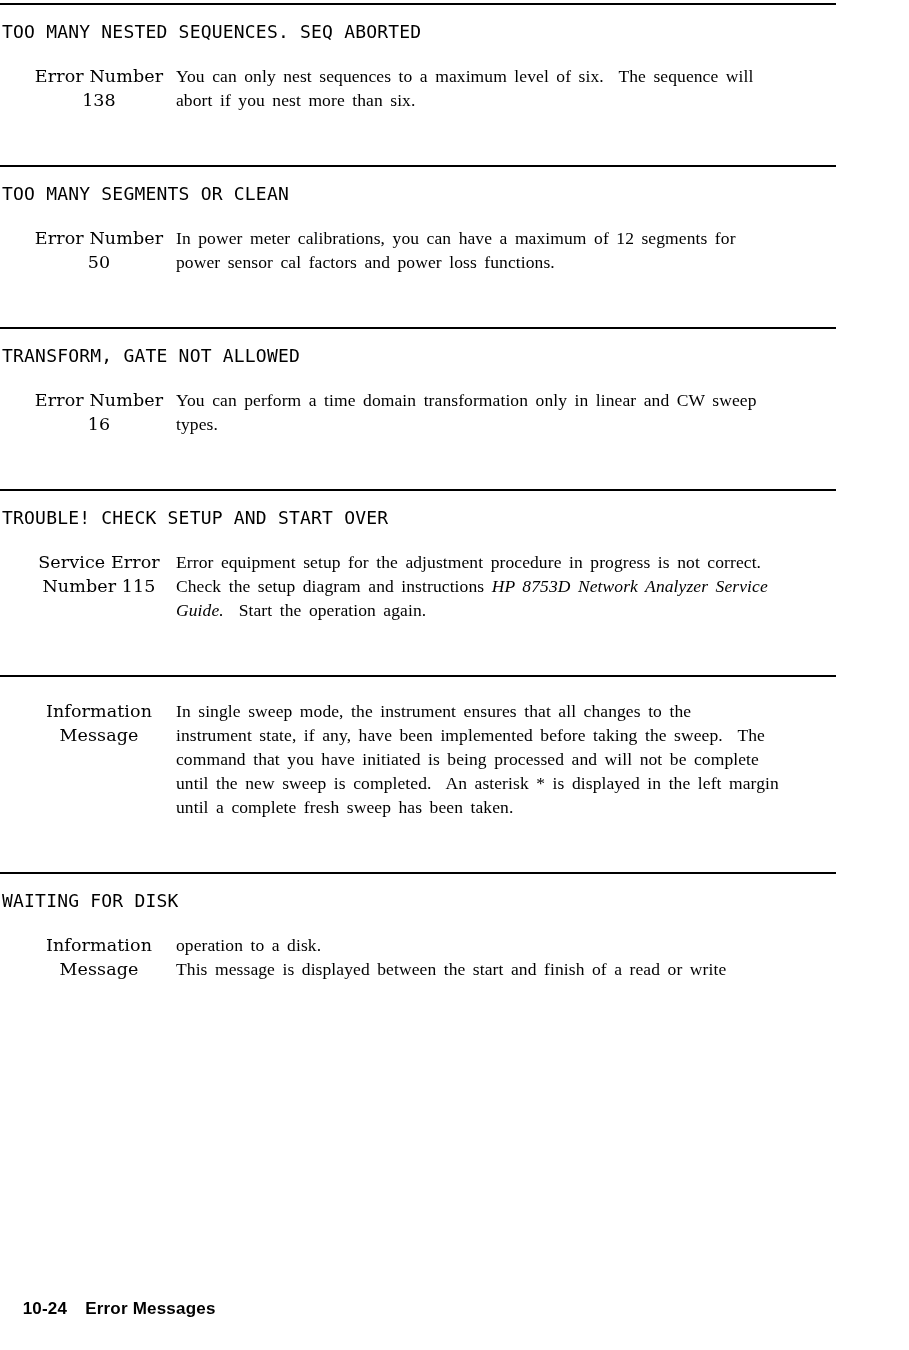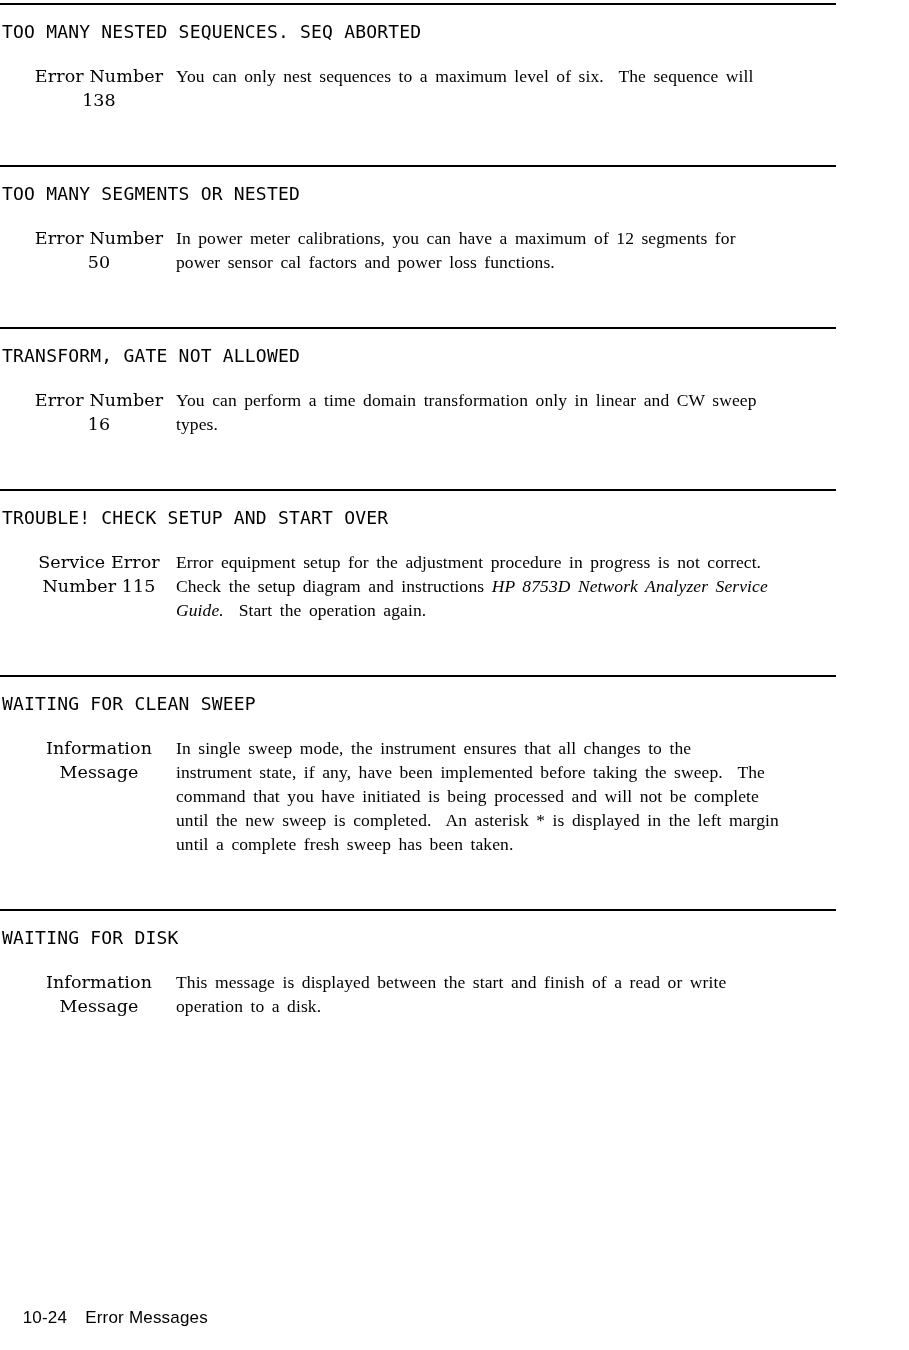--- a/index.html
+++ b/index.html
@@ -47,48 +47,48 @@
     line-height: 24px;
     white-space: pre;
     word-spacing: 3px;
     letter-spacing: 0.1px;
     font-family: Liberation Serif, serif;
   }
   .it { font-style: italic; }
   .footer {
     position: absolute;
     left: 3px;
-    bottom: 2px;
+    bottom: 11px;
     font-family: "Liberation Sans", sans-serif;
-    font-weight: normal;
+    font-weight: bold;
     font-size: 17px;
     letter-spacing: 0.2px;
     white-space: pre;
   }
   .pagenum { margin-right: 18px; }
 </style>
 </head>
 <body>
 
 <main class="page">
   <div id="sections">
       <section class="msg">
         <div class="rule"></div>
         <h2 class="heading">TOO MANY NESTED SEQUENCES. SEQ ABORTED</h2>
         <div class="row">
           <div class="label">
             <div class="label-line">Error Number</div>
             <div class="label-line">138</div>
           </div>
-          <div class="text"><div class="body-line"><span>You can only nest sequences to a maximum level of six.  The sequence will</span></div></div>
+          <div class="text"><div class="body-line"><span>You can only nest sequences to a maximum level of six.  The sequence will</span></div><div class="body-line"><span>abort if you nest more than six.</span></div></div>
         </div>
       </section>
       <section class="msg">
         <div class="rule"></div>
-        <h2 class="heading">TOO MANY SEGMENTS OR NESTED</h2>
+        <h2 class="heading">TOO MANY SEGMENTS OR CLEAN</h2>
         <div class="row">
           <div class="label">
             <div class="label-line">Error Number</div>
             <div class="label-line">50</div>
           </div>
           <div class="text"><div class="body-line"><span>In power meter calibrations, you can have a maximum of 12 segments for</span></div><div class="body-line"><span>power sensor cal factors and power loss functions.</span></div></div>
         </div>
       </section>
       <section class="msg">
         <div class="rule"></div>
@@ -107,37 +107,36 @@
         <div class="row">
           <div class="label">
             <div class="label-line">Service Error</div>
             <div class="label-line">Number 115</div>
           </div>
           <div class="text"><div class="body-line"><span>Error equipment setup for the adjustment procedure in progress is not correct.</span></div><div class="body-line"><span>Check the setup diagram and instructions </span><span class="it">HP 8753D Network Analyzer Service</span></div><div class="body-line"><span class="it">Guide.</span><span>  Start the operation again.</span></div></div>
         </div>
       </section>
       <section class="msg">
         <div class="rule"></div>
-        <h2 class="heading">WAITING FOR CLEAN SWEEP</h2>
         <div class="row">
           <div class="label">
             <div class="label-line">Information</div>
             <div class="label-line">Message</div>
           </div>
           <div class="text"><div class="body-line"><span>In single sweep mode, the instrument ensures that all changes to the</span></div><div class="body-line"><span>instrument state, if any, have been implemented before taking the sweep.  The</span></div><div class="body-line"><span>command that you have initiated is being processed and will not be complete</span></div><div class="body-line"><span>until the new sweep is completed.  An asterisk * is displayed in the left margin</span></div><div class="body-line"><span>until a complete fresh sweep has been taken.</span></div></div>
         </div>
       </section>
       <section class="msg">
         <div class="rule"></div>
         <h2 class="heading">WAITING FOR DISK</h2>
         <div class="row">
           <div class="label">
             <div class="label-line">Information</div>
             <div class="label-line">Message</div>
           </div>
-          <div class="text"><div class="body-line"><span>This message is displayed between the start and finish of a read or write</span></div><div class="body-line"><span>operation to a disk.</span></div></div>
+          <div class="text"><div class="body-line"><span>operation to a disk.</span></div><div class="body-line"><span>This message is displayed between the start and finish of a read or write</span></div></div>
         </div>
       </section>
     </div>
   <footer class="footer">
     <span class="pagenum">10-24</span><span class="chapter">Error Messages</span>
   </footer>
 </main>
 
 </body></html>

